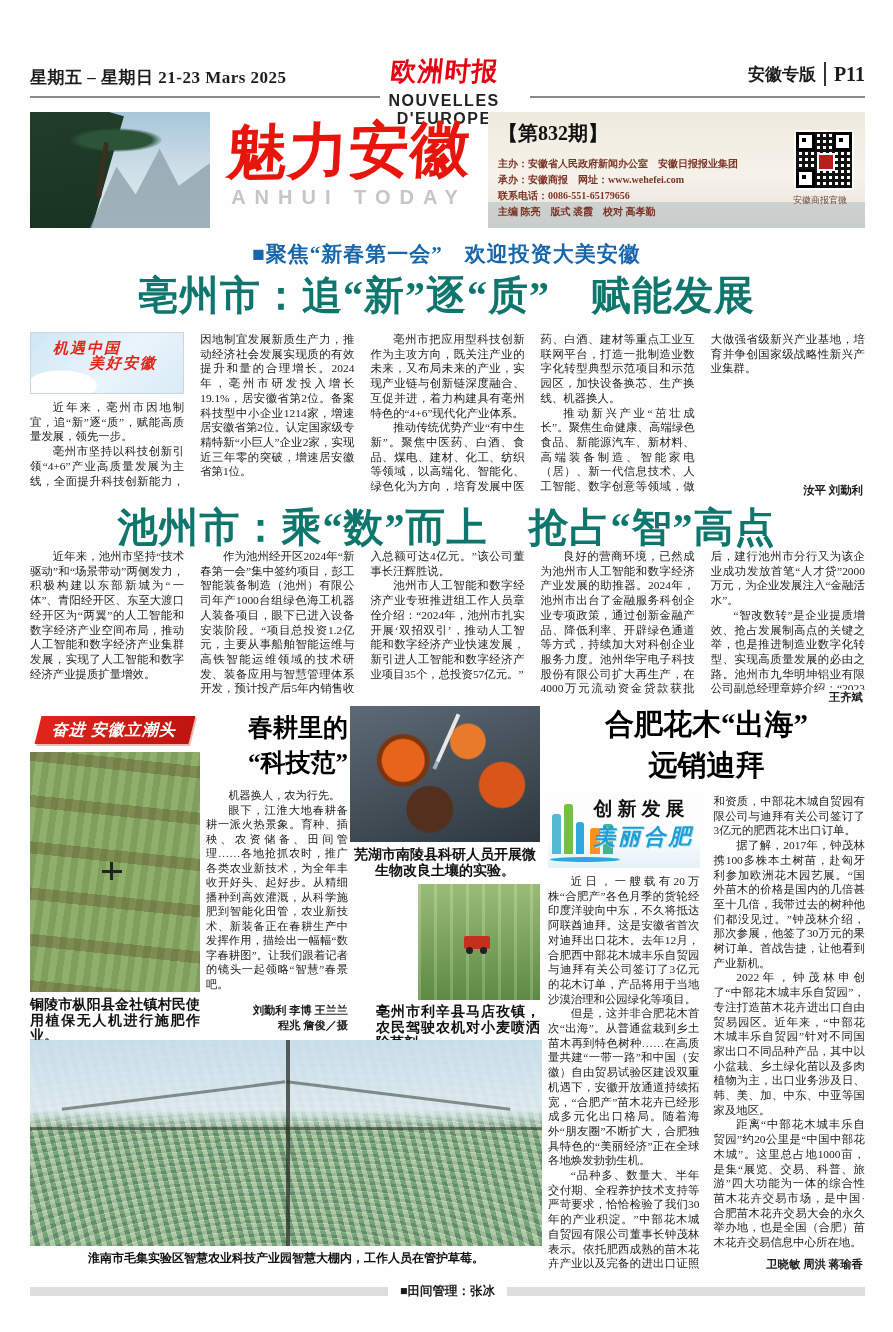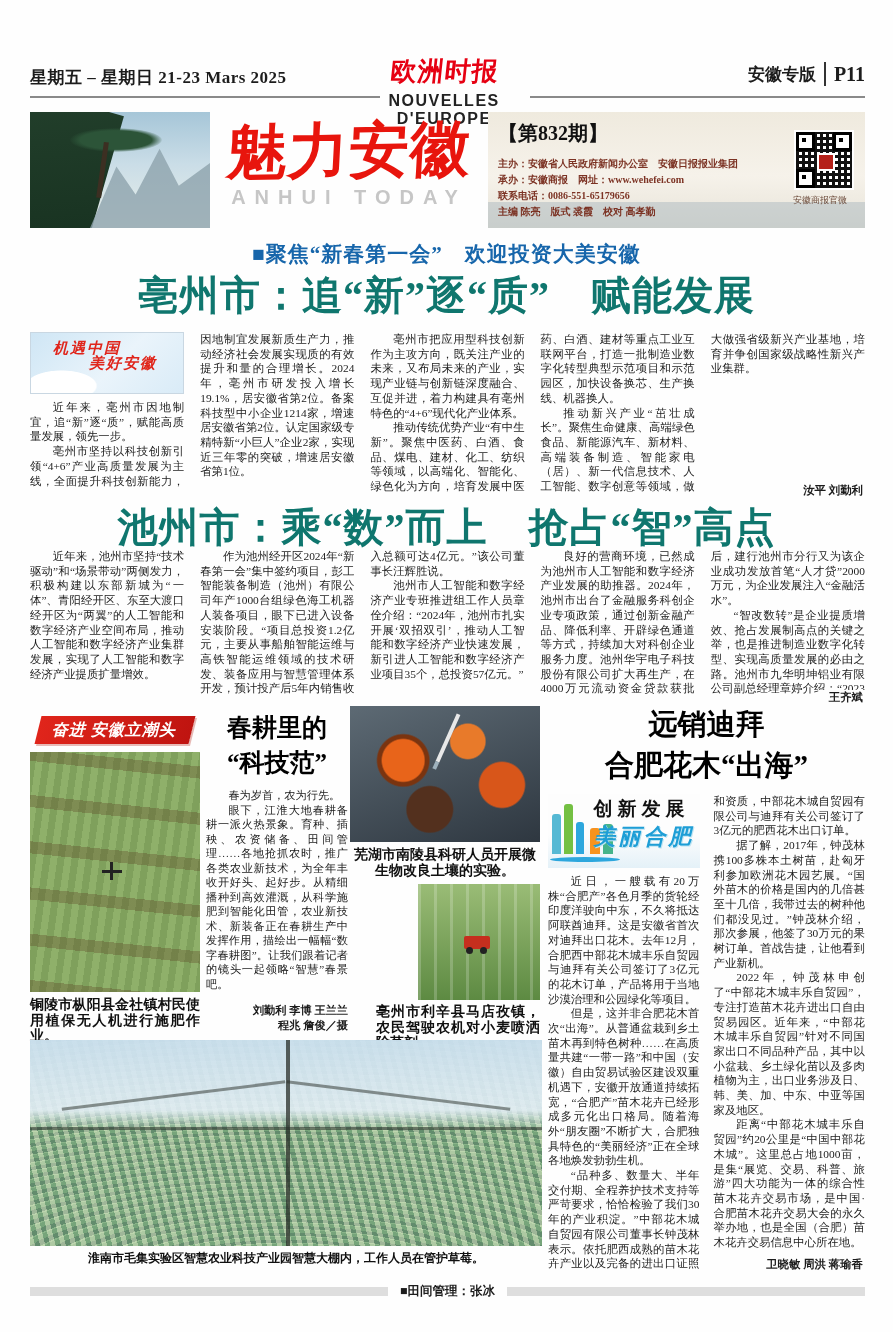--- a/index.html
+++ b/index.html
@@ -84,21 +84,21 @@
      background:repeating-linear-gradient(6deg,rgba(88,58,30,.30) 0 12px,rgba(0,0,0,0) 12px 46px),
                 repeating-linear-gradient(98deg,#7fa05c 0 7px,#8fb06a 7px 14px),
                 linear-gradient(180deg,#93ac74,#6f8f50);}
   .drone{position:absolute;left:72px;top:118px;width:20px;height:3px;background:#222;}
   .drone::after{content:'';position:absolute;left:8px;top:-8px;width:3px;height:18px;background:#222;}
   .cap{font-weight:bold;font-size:14px;line-height:15.5px;color:#101010;}
   .cap-field{position:absolute;top:997px;left:30px;width:170px;text-align:justify;}
 
   
   .spring{position:absolute;top:710px;left:206px;width:142px;}
-  .spring-title{font-size:25px;line-height:35px;font-weight:900;text-align:center;color:#000;}
+  .spring-title{font-size:25px;line-height:35px;font-weight:900;text-align:right;color:#000;}
   .spring-body{margin-top:8px;height:212px;overflow:hidden;font-size:11.2px;line-height:14.5px;text-align:justify;}
   .spring-body p{margin:0;text-indent:2em;}
   .spring-by{margin-top:3px;font-weight:bold;font-size:11.2px;text-align:right;line-height:15px;}
 
   
   .photo-lab{top:706px;left:350px;width:190px;height:136px;
      background:radial-gradient(circle at 28% 40%,#e8641a 0 13%,#7a3410 14% 16%,rgba(0,0,0,0) 17%),
                 radial-gradient(circle at 62% 26%,#e87a2a 0 11%,rgba(0,0,0,0) 12%),
                 radial-gradient(circle at 80% 58%,#d8561a 0 13%,rgba(0,0,0,0) 14%),
                 radial-gradient(circle at 42% 76%,#53301e 0 15%,rgba(0,0,0,0) 16%),
@@ -240,42 +240,42 @@
     <div class="drone"></div>
   </div>
   <div class="cap cap-field">铜陵市枞阳县金社镇村民使用植保无人机进行施肥作业。</div>
 
   <div class="spring">
     <div class="spring-title">
       <div>春耕里的</div>
       <div>“科技范”</div>
     </div>
     <div class="spring-body">
-      <p>春为岁首，农为行先。</p>
+      <p>机器换人，农为行先。</p>
       <p>眼下，江淮大地春耕备耕一派火热景象。育种、插秧、农资储备、田间管理……各地抢抓农时，推广各类农业新技术，为全年丰收开好头、起好步。从精细播种到高效灌溉，从科学施肥到智能化田管，农业新技术、新装备正在春耕生产中发挥作用，描绘出一幅幅“数字春耕图”。让我们跟着记者的镜头一起领略“智慧”春景吧。</p>
     </div>
     <div class="spring-by">
       <div>刘勤利 李博 王兰兰</div>
       <div>程兆 詹俊／摄</div>
     </div>
   </div>
 
   <div class="photo photo-lab">
     <div class="pipette"></div>
   </div>
   <div class="cap cap-lab">芜湖市南陵县科研人员开展微生物改良土壤的实验。</div>
   <div class="photo photo-tractor">
     <div class="machine"></div>
   </div>
   <div class="cap cap-tractor">亳州市利辛县马店孜镇，农民驾驶农机对小麦喷洒除草剂。</div>
 
   <div class="hefei">
     <div class="hefei-title">
+      <div>合肥花木“出海”</div>
       <div>远销迪拜</div>
-      <div>合肥花木“出海”</div>
     </div>
     <div class="hefei-body">
       <div class="badge">
         <div class="skyline">
             <i></i>
             <i></i>
             <i></i>
             <i></i>
             <i></i>
             <u></u>

